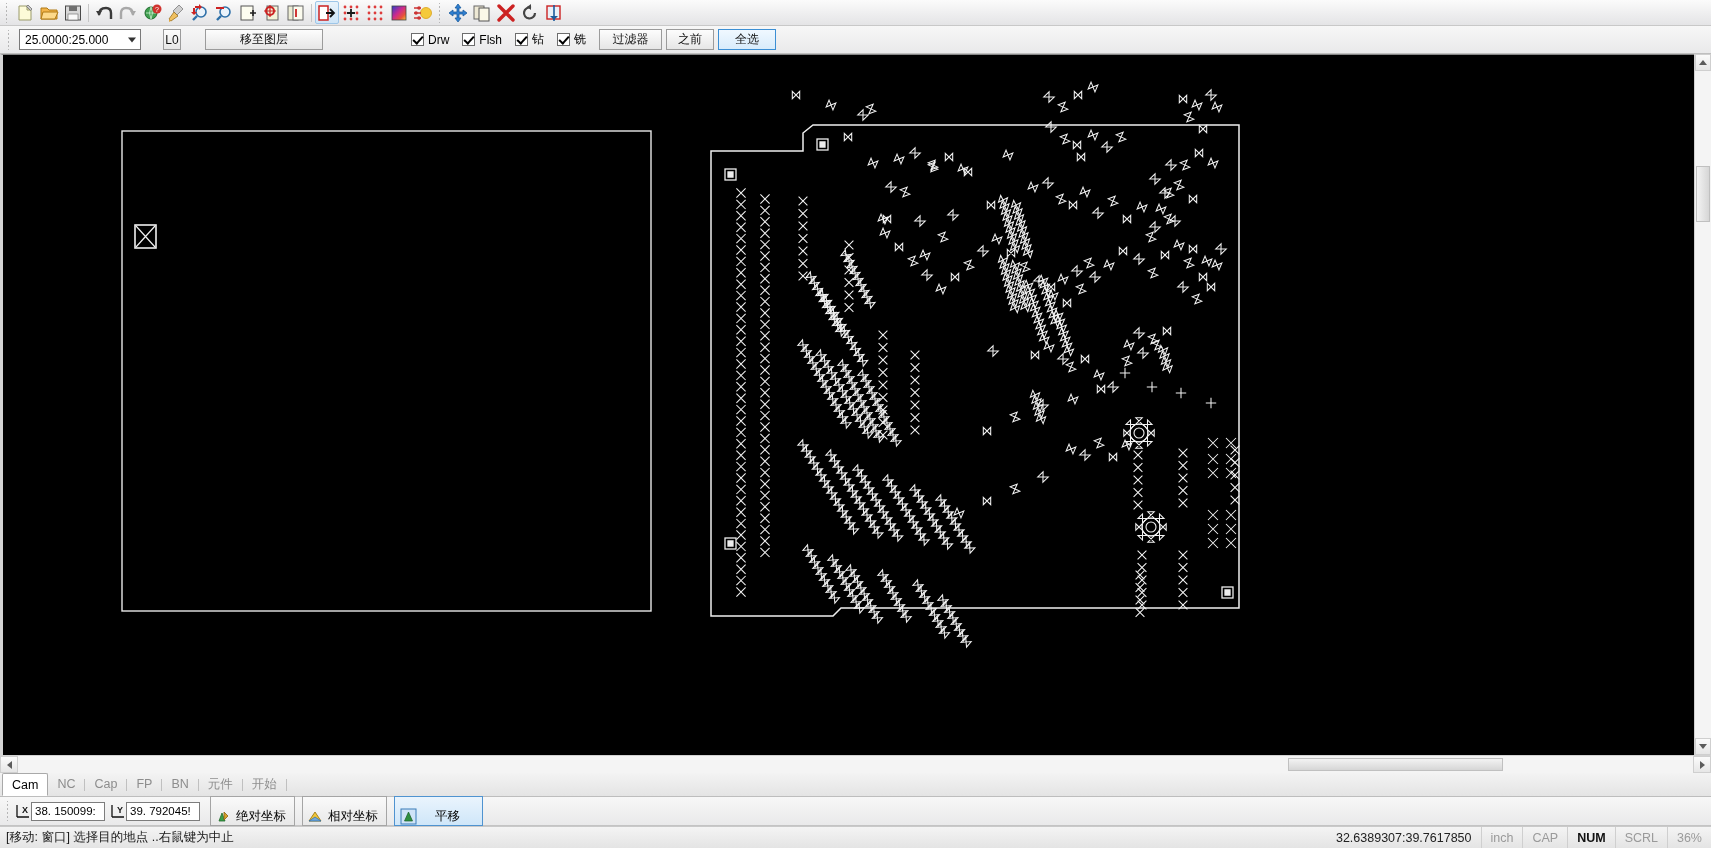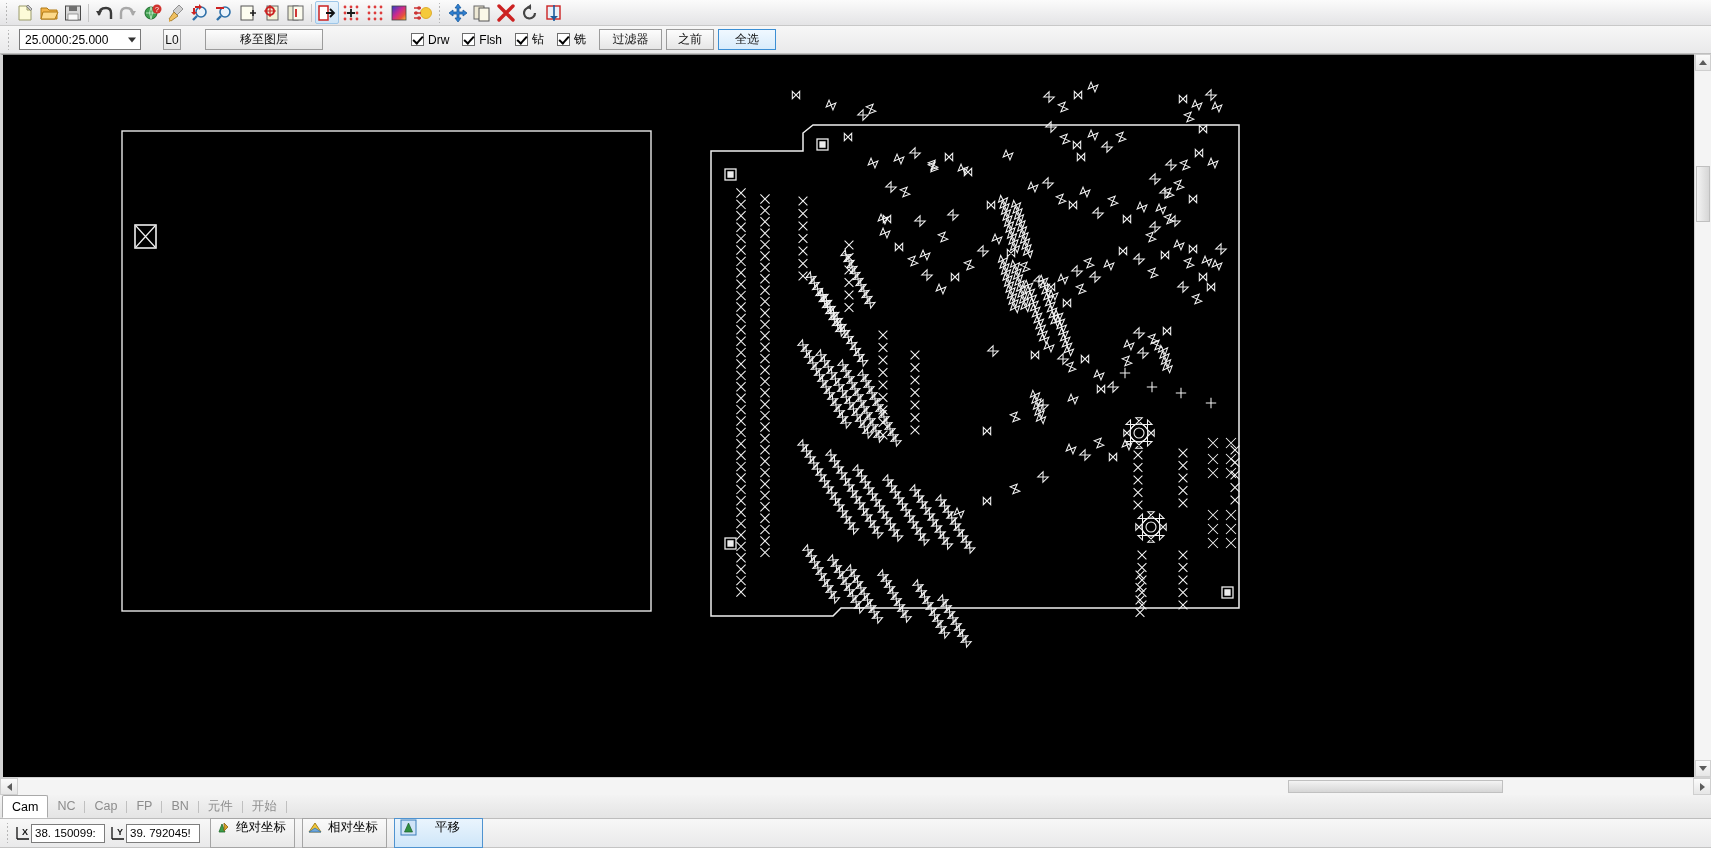--- a/index.html
+++ b/index.html
@@ -248,21 +248,21 @@
     font-size: 11.5px;
     display: flex; align-items: center;
     padding-left: 3px;
     overflow: hidden;
     white-space: nowrap;
   }
   .cbtn {
     height: 30px;
     border: 1px solid #a5a5a5;
     background: linear-gradient(#fafafa,#e8e8e8);
-    display: flex; align-items: flex-start;
+    display: flex; align-items: flex-end;
     padding: 0 8px 0 4px;
     font-size: 12.5px;
     margin-right: 7px;
     color: #000;
   }
   .cbtn.active {
     border: 1px solid #4f93d0;
     background: linear-gradient(#eaf4fd,#cfe6f9);
   }
   .cbtn .gi { width: 17px; height: 17px; margin-right: 4px; flex: 0 0 17px; }
@@ -1212,14 +1212,23 @@
     </div>
     <div class="cbtn active" style="padding-right:22px;padding-left:5px;">
       <svg class="gi" viewBox="0 0 17 17">
         <rect x="1" y="1" width="15" height="15" fill="#cfe3f7" stroke="#3a7cb8" stroke-width="1"></rect>
         <path d="M8.5 4 l4 9 h-8z" fill="#2f8f3f" stroke="#1b5f28" stroke-width=".7"></path>
       </svg>
       <span style="margin-left:14px;">平移</span>
     </div>
   </div>
 
+  <div class="statusbar">
+    <div class="statusleft">[移动: 窗口] 选择目的地点 ..右鼠键为中止</div>
+    <div class="statpane nb">32.6389307:39.7617850</div>
+    <div class="statpane dim">inch</div>
+    <div class="statpane dim">CAP</div>
+    <div class="statpane bold">NUM</div>
+    <div class="statpane dim">SCRL</div>
+    <div class="statpane dim">36%</div>
+  </div>
 
 </div>
 
 </body></html>

